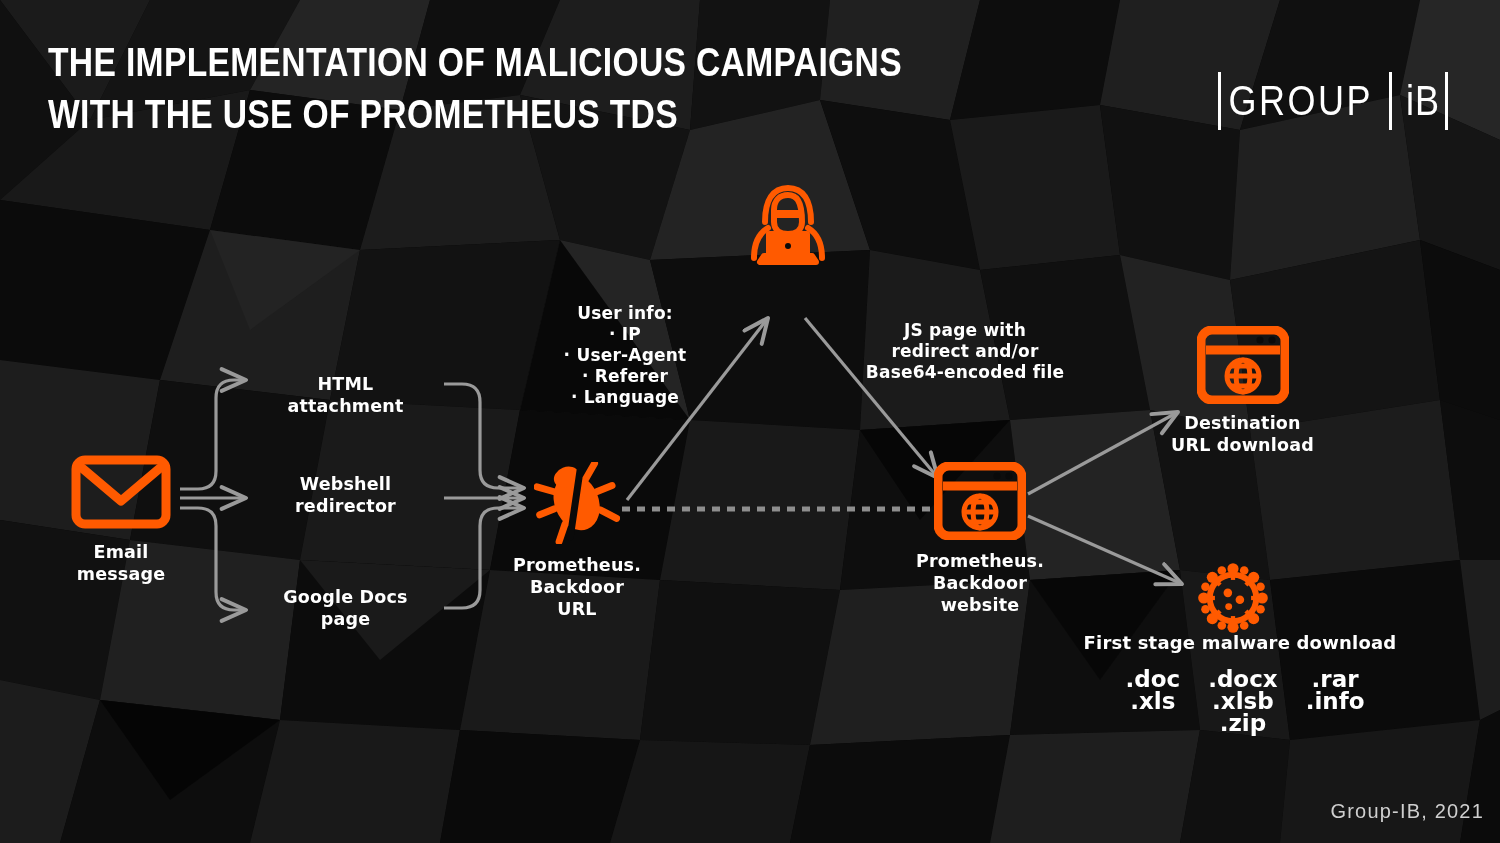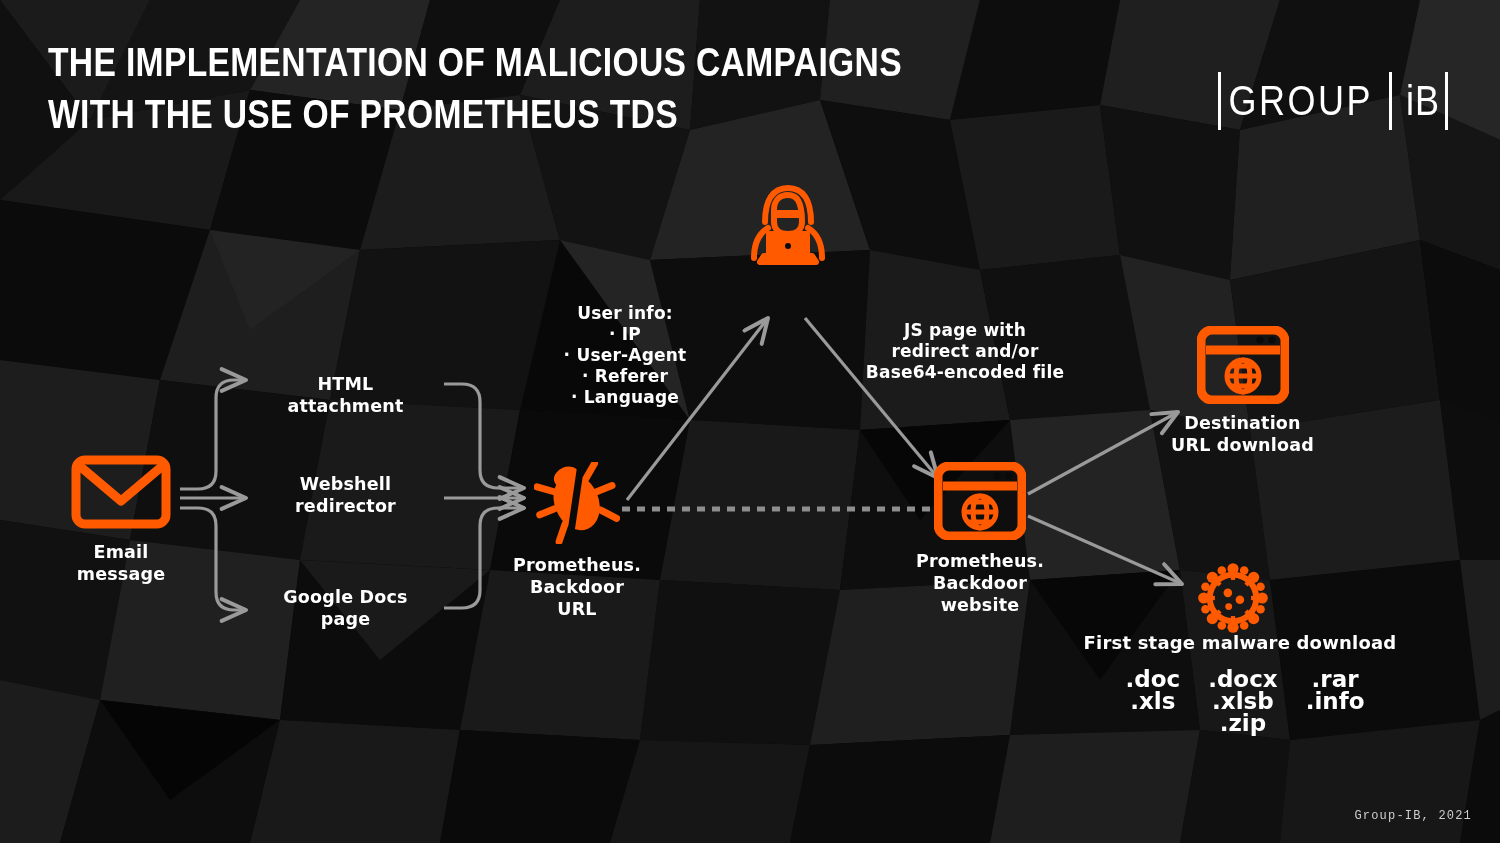--- a/index.html
+++ b/index.html
@@ -34,23 +34,23 @@
   .logo .bar.mid { height:58px; margin:0 9px; }
   .logo .word {
     color:#fff; font-size:36px; letter-spacing:2.5px;
     padding:0 7px; transform:scaleY(1.18); line-height:1;
     font-weight:400;
   }
   .logo .word.ib { letter-spacing:1px; padding:0 5px; }
 
   
   .footer {
-    position:absolute; right:28px; bottom:20px; z-index:5;
-    color:#cfcfcf; font-size:12px; letter-spacing:1.2px;
-    font-family:Liberation Mono, monospace;
+    position:absolute; right:16px; bottom:20px; z-index:5;
+    color:#cfcfcf; font-size:20px; letter-spacing:1.2px;
+    font-family:Liberation Sans, sans-serif;
   }
 
   
   .node { position:absolute; z-index:4; }
   .lbl {
     color:#fff; font-weight:bold; font-size:17.5px; line-height:22px;
     text-align:center; white-space:pre-line; letter-spacing:0.2px;
     font-family:"DejaVu Sans", sans-serif;
   }
   .lbl.md  { font-size:17px; line-height:21px; }

